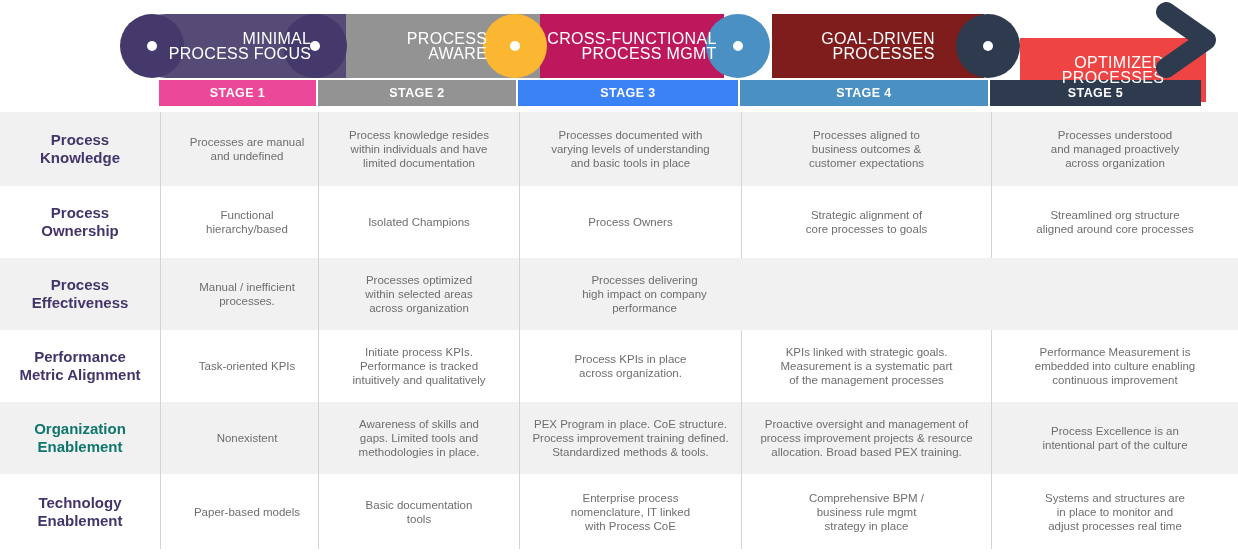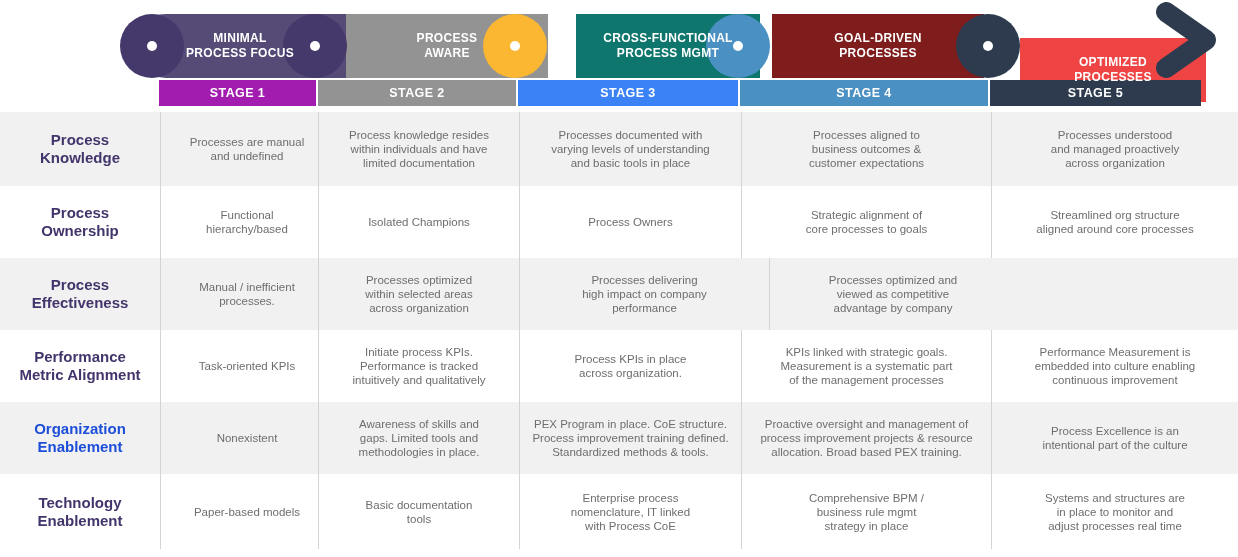--- a/index.html
+++ b/index.html
@@ -13,22 +13,22 @@
 
   
   .banner { position: absolute; left: 0; top: 0; width: 1238px; height: 78px; }
   .band {
     position: absolute; top: 14px; height: 64px;
     display: flex; align-items: center; justify-content: center;
   }
   .band.first { border-top-left-radius: 32px; border-bottom-left-radius: 32px; }
   .band-label {
     position: relative; z-index: 5;
-    color: #ffffff; font-weight: bold; font-size: 12px;
-    line-height: 15.5px; letter-spacing: .3px; text-align: center;
+    color: #ffffff; font-weight: normal; font-size: 16px;
+    line-height: 15.5px; letter-spacing: .3px; text-align: right;
     text-transform: uppercase; white-space: pre-line;
   }
   .node {
     position: absolute; top: 14px; width: 64px; height: 64px;
     border-radius: 50%; z-index: 4;
     display: flex; align-items: center; justify-content: center;
   }
   .node-dot { width: 10px; height: 10px; border-radius: 50%; background: #ffffff; }
 
   .arrow { position: absolute; right: 14px; top: 2px; width: 70px; height: 76px; z-index: 6; }
@@ -75,21 +75,21 @@
   <div class="banner">
 
     <div class="band first" style="left: 134px; width: 212px; background: rgb(86, 74, 119);">
       <span class="band-label">MINIMAL
 PROCESS FOCUS</span>
     </div>
     <div class="band" style="left: 346px; width: 202px; background: rgb(147, 147, 147);">
       <span class="band-label">PROCESS
 AWARE</span>
     </div>
-    <div class="band" style="left: 576px; width: 184px; background: #0f766e;">
+    <div class="band" style="left: 540px; width: 184px; background: #be185d;">
       <span class="band-label">CROSS-FUNCTIONAL
 PROCESS MGMT</span>
     </div>
     <div class="band" style="left: 772px; width: 212px; background: #7f1d1d;">
       <span class="band-label">GOAL-DRIVEN
 PROCESSES</span>
     </div>
     <div class="band" style="left: 1020px; width: 186px; background: #ef4444; margin-top: 24px;">
       <span class="band-label">OPTIMIZED
 PROCESSES</span>
@@ -110,21 +110,21 @@
     <div class="node" style="left: 956px; background: rgb(46, 59, 78);">
       <span class="node-dot"></span>
     </div>
 
     <svg class="arrow" viewBox="0 0 70 76">
       <polyline points="12,10 52,38 12,66" fill="none" stroke-width="20" stroke-linecap="round" stroke-linejoin="round" stroke="#2e3b4e"></polyline>
     </svg>
   </div>
 
   <div class="stagebar">
-    <div class="stage-cell" style="left: 159px; width: 157px; background: #a21caf;">
+    <div class="stage-cell" style="left: 159px; width: 157px; background: #ec4899;">
       <span>STAGE 1</span>
     </div>
     <div class="stage-cell" style="left: 318px; width: 198px; background: rgb(147, 147, 147);">
       <span>STAGE 2</span>
     </div>
     <div class="stage-cell" style="left: 518px; width: 220px; background: #3b82f6;">
       <span>STAGE 3</span>
     </div>
     <div class="stage-cell" style="left: 740px; width: 248px; background: rgb(74, 144, 194);">
       <span>STAGE 4</span>
@@ -171,44 +171,41 @@
       <div class="rowlabel" style="color: rgb(67, 53, 107);">Process
 Effectiveness</div>
       <div class="cell c1">Manual / inefficient
 processes.</div>
       <div class="cell c2">Processes optimized
 within selected areas
 across organization</div>
       <div class="cell c4">Processes delivering
 high impact on company
 performance</div>
-      <div class="cell c5">Processes optimized and
-viewed as competitive
-advantage by company</div>
     </div>
 
     <div class="row even" style="height:72px;">
       <div class="rowlabel" style="color: rgb(67, 53, 107);">Performance
 Metric Alignment</div>
       <div class="cell c1">Task-oriented KPIs</div>
       <div class="cell c2">Initiate process KPIs.
 Performance is tracked
 intuitively and qualitatively</div>
       <div class="cell c3">Process KPIs in place
 across organization.</div>
       <div class="cell c4">KPIs linked with strategic goals.
 Measurement is a systematic part
 of the management processes</div>
       <div class="cell c5">Performance Measurement is
 embedded into culture enabling
 continuous improvement</div>
     </div>
 
     <div class="row odd" style="height:72px;">
-      <div class="rowlabel" style="color: #1d4ed8;">Organization
+      <div class="rowlabel" style="color: #0f766e;">Organization
 Enablement</div>
       <div class="cell c1">Nonexistent</div>
       <div class="cell c2">Awareness of skills and
 gaps.  Limited tools and
 methodologies in place.</div>
       <div class="cell c3">PEX Program in place. CoE structure.
 Process improvement training defined.
 Standardized methods &amp; tools.</div>
       <div class="cell c4">Proactive oversight and management of
 process improvement projects &amp; resource

